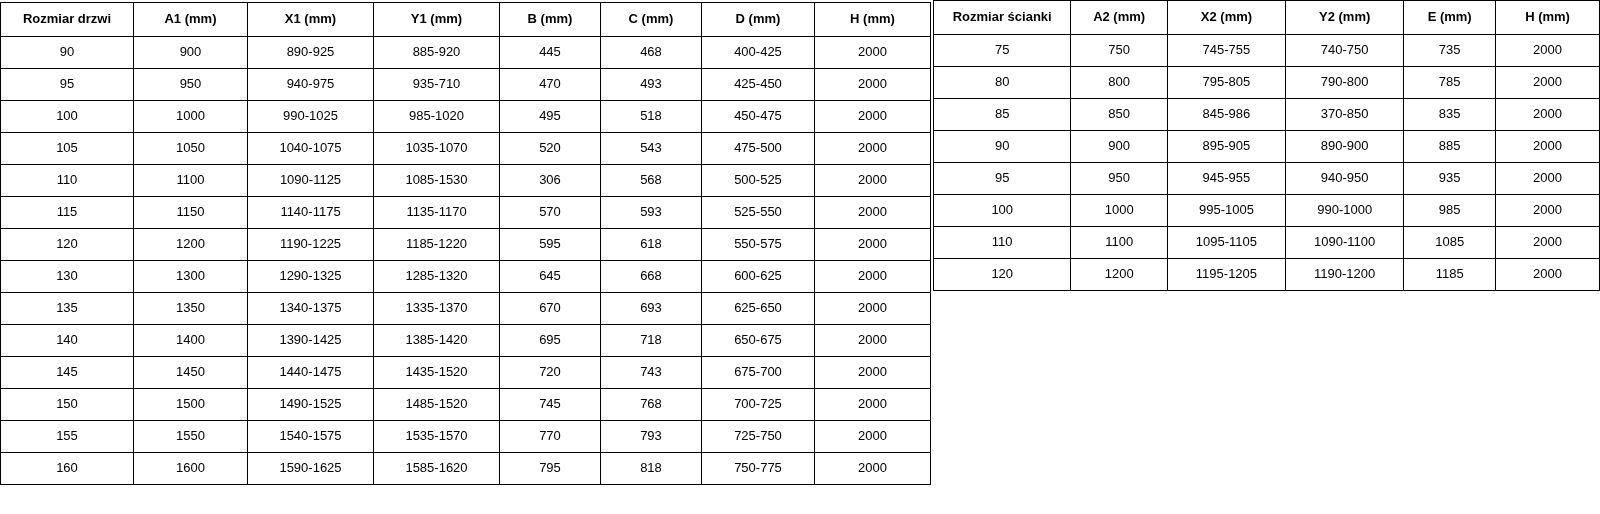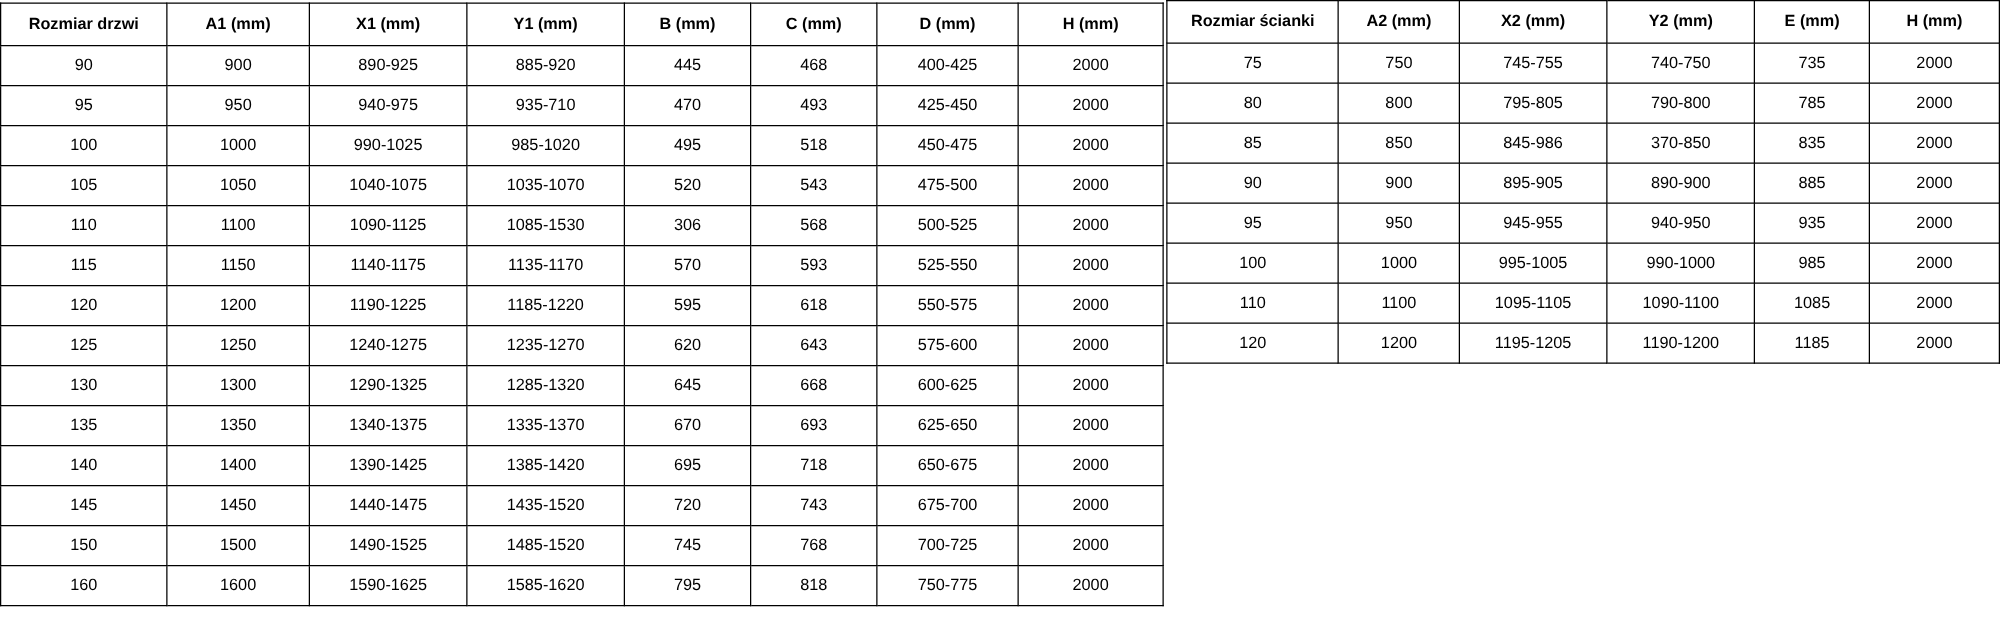--- a/index.html
+++ b/index.html
@@ -161,30 +161,20 @@
             <td>120</td>
             <td>1200</td>
             <td>1190-1225</td>
             <td>1185-1220</td>
             <td>595</td>
             <td>618</td>
             <td>550-575</td>
             <td>2000</td>
           </tr>
           <tr>
-            <td>125</td>
-            <td>1250</td>
-            <td>1240-1275</td>
-            <td>1235-1270</td>
-            <td>620</td>
-            <td>643</td>
-            <td>575-600</td>
-            <td>2000</td>
-          </tr>
-          <tr>
             <td>130</td>
             <td>1300</td>
             <td>1290-1325</td>
             <td>1285-1320</td>
             <td>645</td>
             <td>668</td>
             <td>600-625</td>
             <td>2000</td>
           </tr>
           <tr>
@@ -218,20 +208,30 @@
             <td>2000</td>
           </tr>
           <tr>
             <td>150</td>
             <td>1500</td>
             <td>1490-1525</td>
             <td>1485-1520</td>
             <td>745</td>
             <td>768</td>
             <td>700-725</td>
+            <td>2000</td>
+          </tr>
+          <tr>
+            <td>155</td>
+            <td>1550</td>
+            <td>1540-1575</td>
+            <td>1535-1570</td>
+            <td>770</td>
+            <td>793</td>
+            <td>725-750</td>
             <td>2000</td>
           </tr>
           <tr>
             <td>160</td>
             <td>1600</td>
             <td>1590-1625</td>
             <td>1585-1620</td>
             <td>795</td>
             <td>818</td>
             <td>750-775</td>

